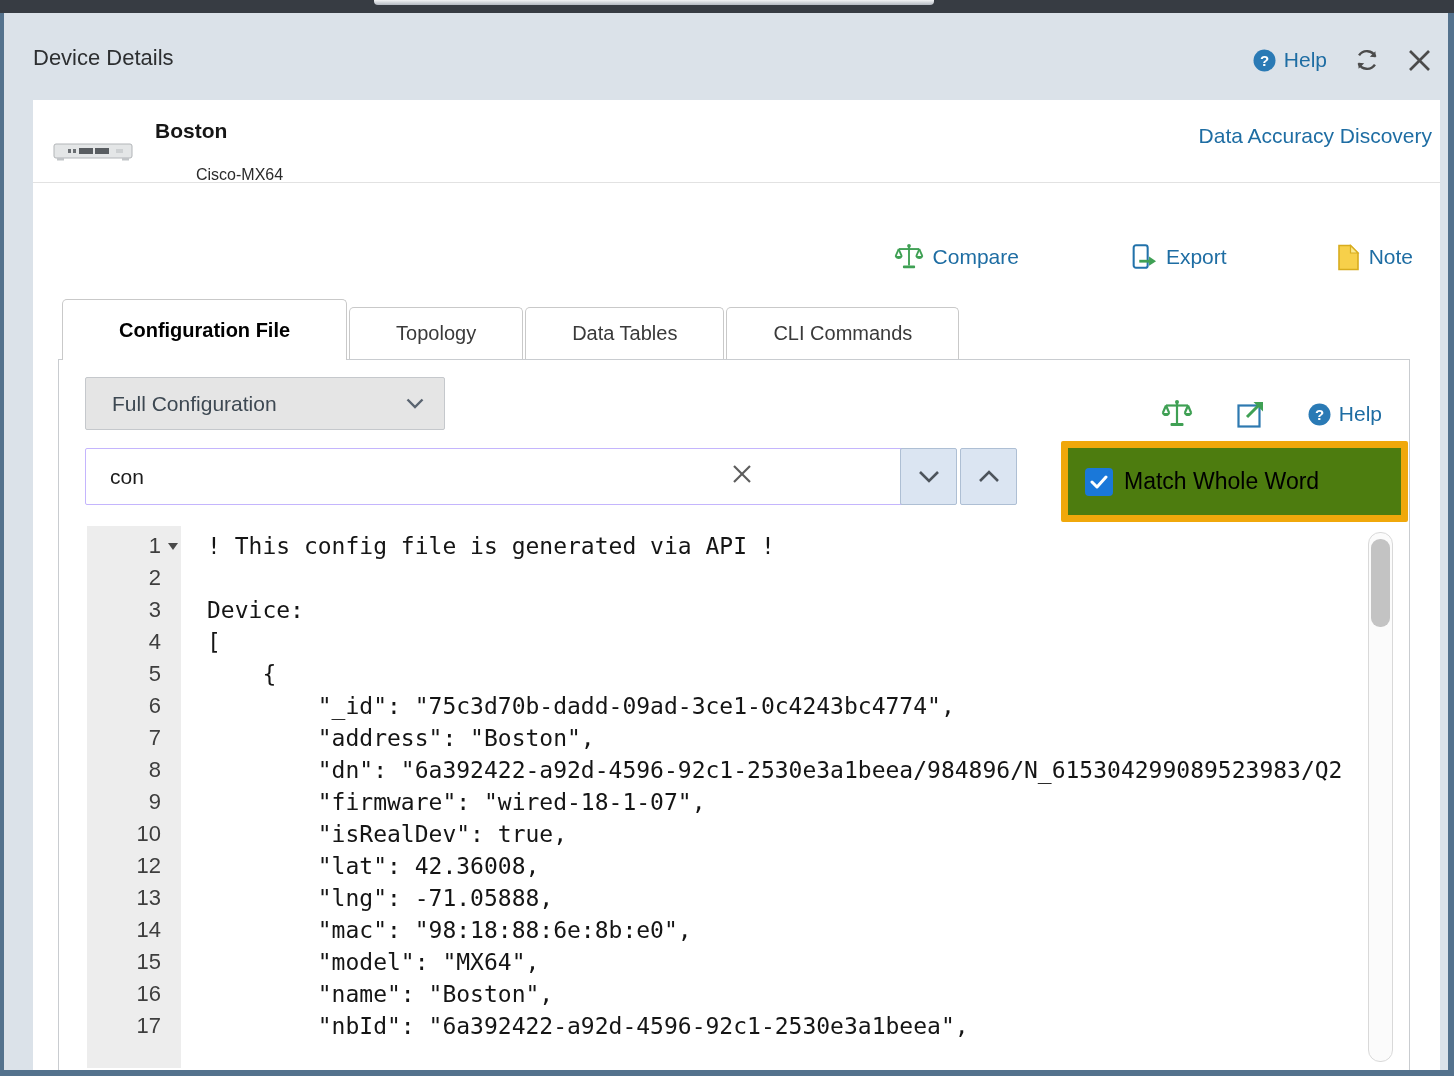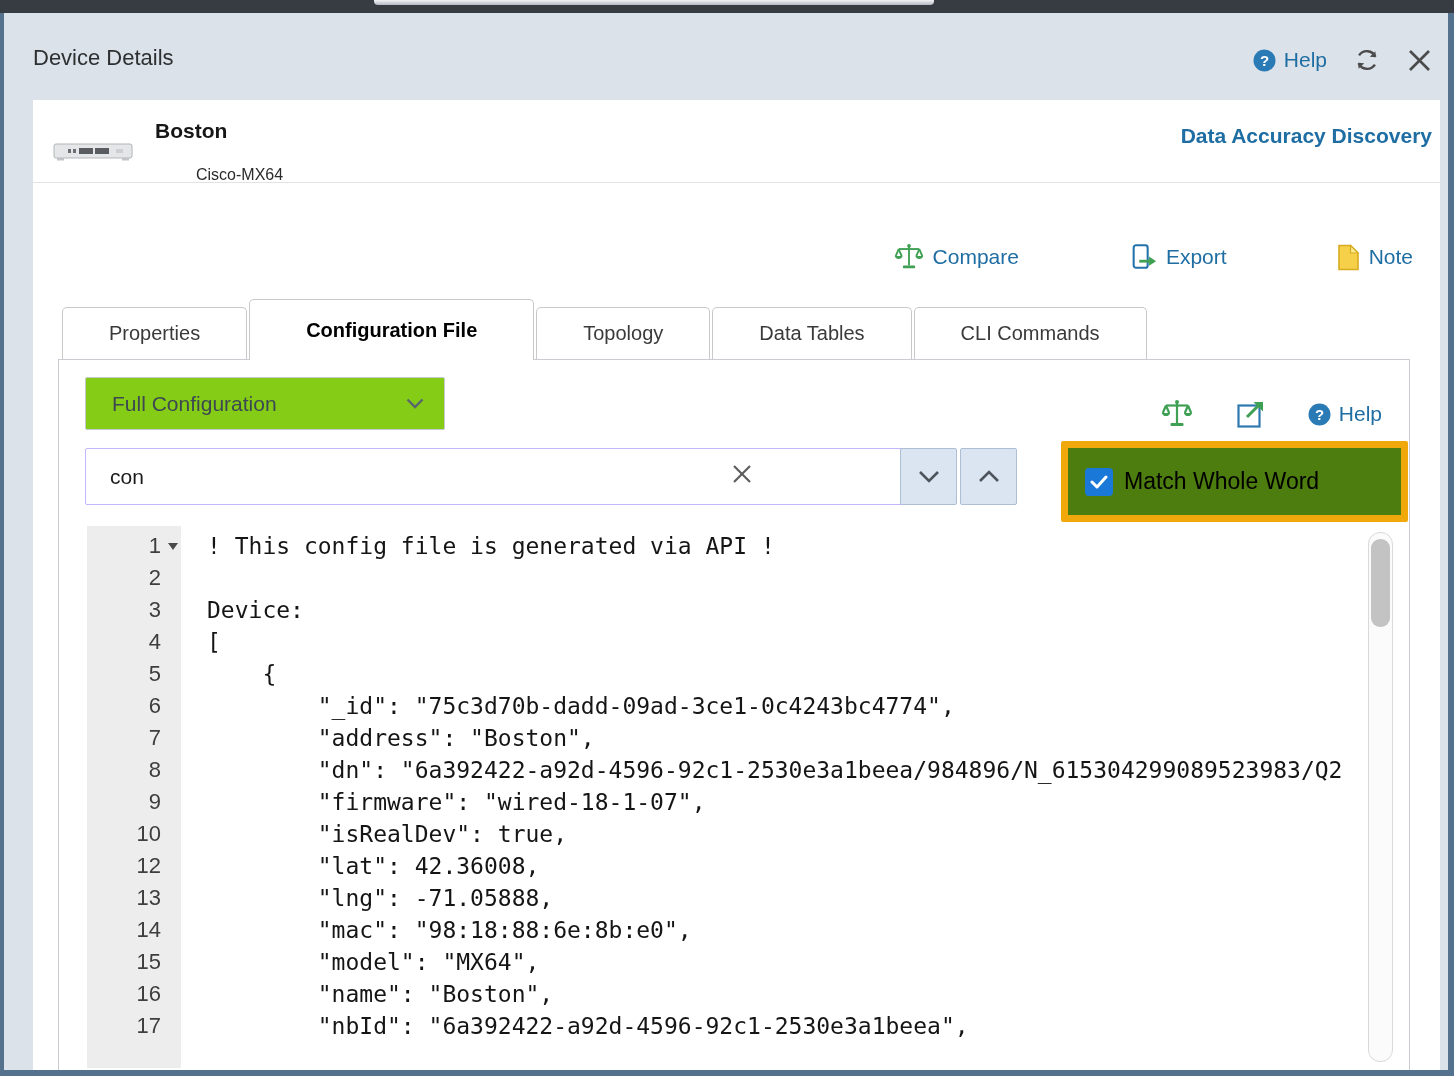--- a/index.html
+++ b/index.html
@@ -26,37 +26,37 @@
   .help-text { font-size:21px; color:#1e6da3; }
   .icon-btn { display:flex; align-items:center; justify-content:center; cursor:pointer; }
 
   
   .card { position:absolute; left:33px; top:100px; width:1407px; height:970px; background:#fff; }
 
   .device-header { position:absolute; left:0; top:0; width:100%; height:83px; border-bottom:1px solid #e2e2e2; background:#fff; }
   .device-img { position:absolute; left:20px; top:36px; }
   .device-name { position:absolute; left:122px; top:19px; font-size:21px; font-weight:bold; color:#161616; }
   .device-model { position:absolute; left:122px; top:66px; font-size:16px; color:#2b2b2b;margin-left:41px; }
-  .dad-link { position:absolute; right:8px; top:24px; font-size:21px; color:#1e6da3; cursor:pointer;font-weight:bold; }
+  .dad-link { position:absolute; right:8px; top:24px; font-size:21px; color:#1e6da3; cursor:pointer; }
 
   .actions-row { position:absolute; right:27px; top:142px; display:flex; align-items:center; gap:110px; }
   .action { display:flex; align-items:center; gap:9px; cursor:pointer; }
   .action-label { font-size:21px; color:#1e6da3; }
 
   
   .tab-strip { position:absolute; left:29px; top:199px; height:60px; display:flex; align-items:flex-end; gap:2px; z-index:2; }
   .tab { height:52px; background:#fff; border:1px solid #c9c9c9; border-bottom:none; border-radius:5px 5px 0 0;
          display:flex; align-items:center; padding:0 46px; font-size:20px; color:#3a3a3a; cursor:pointer; white-space:nowrap; }
   .tab.active { height:61px; margin-bottom:-1px; font-weight:bold; color:#000; padding:0 56px; z-index:3; }
 
   
   .panel { position:absolute; left:25px; right:30px; top:259px; bottom:0; background:#fff; border:1px solid #c9ccd0; border-bottom:none; }
 
   .scope-select { position:absolute; left:26px; top:17px; width:360px; height:53px; border:1px solid #c5c8cc; border-radius:2px;
-                  display:flex; align-items:center; padding:0 20px 0 26px; font-size:21px; color:#3d4852; cursor:pointer; background:#84cc16; }
+                  display:flex; align-items:center; padding:0 20px 0 26px; font-size:21px; color:#3d4852; cursor:pointer; background:#e5e5e5; }
   .scope-select .grow { flex:1; }
 
   .panel-icons { position:absolute; right:27px; top:38px; display:flex; align-items:center; gap:42px; }
 
   .search-input { position:absolute; left:26px; top:88px; width:845px; height:57px; border:1px solid #c4b5fd; border-radius:2px;
                   font-size:21px; color:#1c1c1c; padding:0 56px 0 24px; font-family:"Liberation Sans", sans-serif; outline:none; }
   .search-clear { position:absolute; left:672px; top:103px; cursor:pointer; }
   .nav-btn { position:absolute; top:88px; width:57px; height:57px; background:#dbe5f2; border:1px solid #aebfd4; border-radius:2px;
              display:flex; align-items:center; justify-content:center; cursor:pointer; }
   .nav-btn.down { left:841px; }
@@ -175,21 +175,20 @@
           <svg width="23" height="27" viewBox="0 0 23 27">
             <path d="M2 1.5 H13.5 L21 9 V25.5 H2 Z" fill="#f7d04a" stroke="#d8ac1e" stroke-width="1.6"></path>
             <path d="M13.5 1.5 V9 H21 Z" fill="#fbe98f" stroke="#d8ac1e" stroke-width="1.2"></path>
           </svg>
         </span>
         <span class="action-label">Note</span>
       </div>
     </div>
 
     <div class="tab-strip">
-        <div class="tab">Properties</div>
         <div class="tab active">Configuration File</div>
         <div class="tab">Topology</div>
         <div class="tab">Data Tables</div>
         <div class="tab">CLI Commands</div>
       </div>
 
     <div class="panel">
 
       <div class="scope-select">
         <span>Full Configuration</span>

